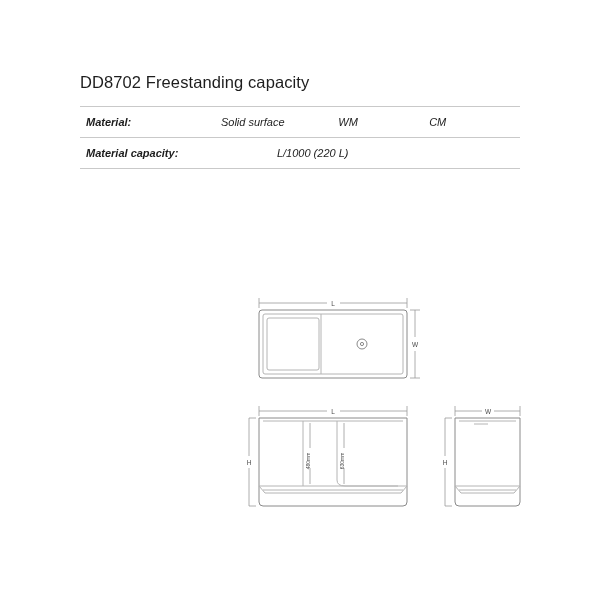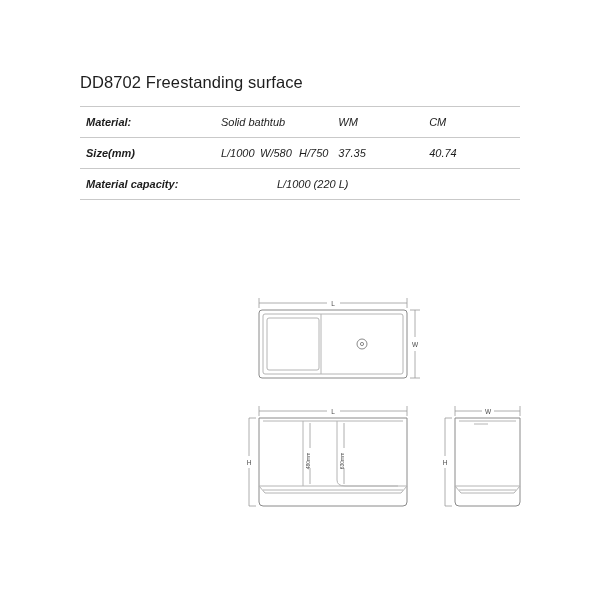--- a/index.html
+++ b/index.html
@@ -87,38 +87,30 @@
     font-size: 5px;
     fill: #4a4a4a;
   }
 </style>
 </head>
 <body>
 
 <div class="sheet">
 
   <div class="product-title">
-    <span class="code">DD8702</span><span class="name"> Freestanding surface</span>
+    <span class="code">DD8702</span><span class="name"> Freestanding capacity</span>
   </div>
 
   <table class="spec">
     <tbody>
       <tr>
         <td class="col-label lbl">Material:</td>
-        <td class="col-v1" colspan="3">Solid bathtub</td>
+        <td class="col-v1" colspan="3">Solid surface</td>
         <td class="col-wm">WM</td>
         <td class="col-cm">CM</td>
-      </tr>
-      <tr>
-        <td class="col-label lbl">Size(mm)</td>
-        <td class="col-v1">L/1000</td>
-        <td class="col-v2">W/580</td>
-        <td class="col-v3">H/750</td>
-        <td class="col-wm">37.35</td>
-        <td class="col-cm">40.74</td>
       </tr>
       <tr>
         <td class="col-label lbl">Material capacity:</td>
         <td class="col-v1" colspan="3" style="padding-left:62px;text-align:right;">L/1000 (220 L)</td>
         <td class="col-wm"></td>
         <td class="col-cm"></td>
       </tr>
     </tbody>
   </table>
 </div>

